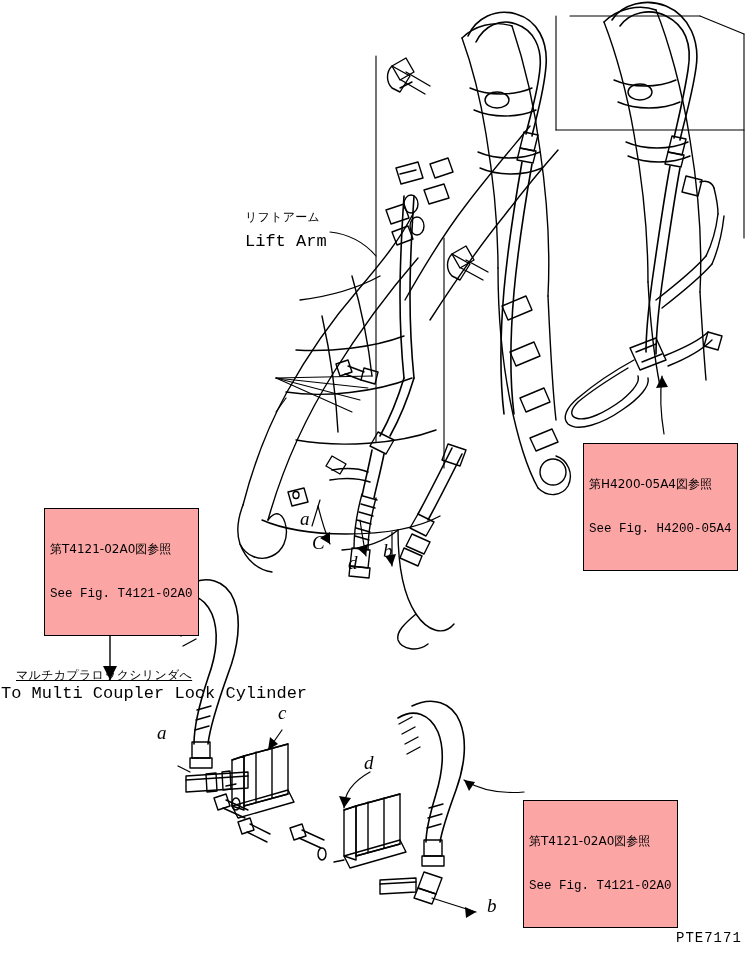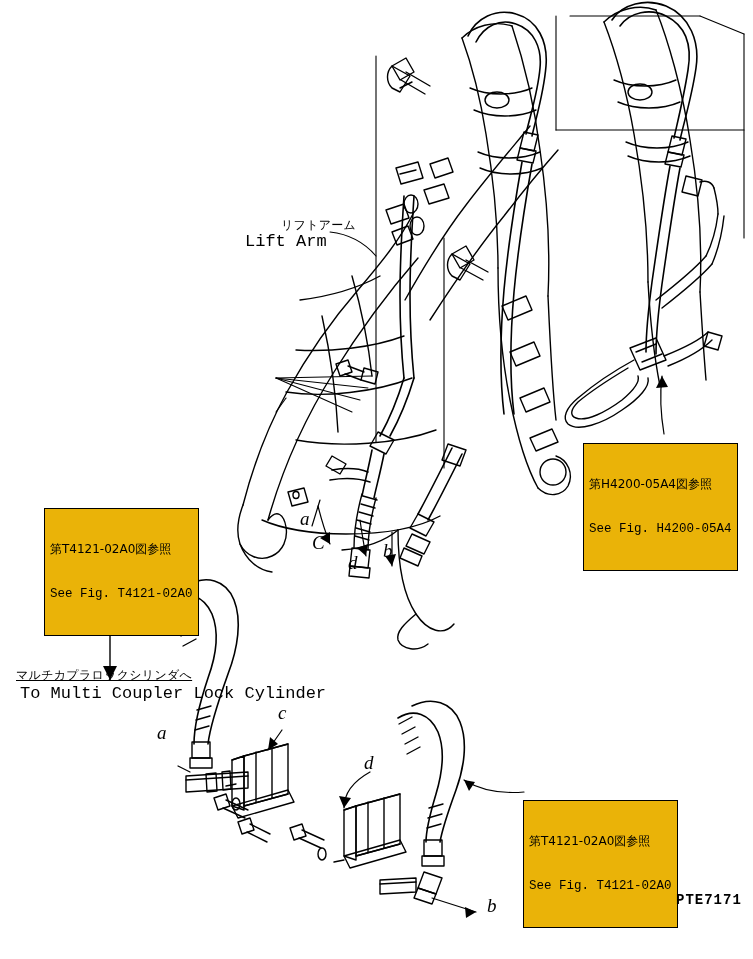--- a/index.html
+++ b/index.html
@@ -51,21 +51,21 @@
     color: #000;
   }
   .boxnote {
     position: absolute;
     font-family: "Liberation Mono", monospace;
     font-size: 12.5px;
     line-height: 15px;
     white-space: pre;
     border: 1.2px solid #000;
     padding: 3px 5px 3px 5px;
-    background: #eab308;
+    background: #fca5a5;
   }
   .boxnote .jpline {
     font-family: "DejaVu Sans", sans-serif;
     font-size: 12px;
   }
 </style>
 </head>
 <body>
 
 <div id="page">
@@ -353,46 +353,46 @@
       <path d="M366 556 l2 -12 l-11 4 z" fill="#000" stroke="none"></path>
 
       <path d="M392 532 C 392 546, 392 556, 392 566" stroke-width="1.2"></path>
       <path d="M392 566 l4 -12 l-11 2 z" fill="#000" stroke="none"></path>
 
       <path d="M320 500 L 312 526" stroke-width="1.2"></path>
 
     </g>
   </svg>
 
-  <div class="lbl jp" style="left:245px; top:218px;margin-left:36px;">リフトアーム</div>
+  <div class="lbl jp" style="left:245px; top:210px;">リフトアーム</div>
   <div class="lbl" style="left:245px; top:234px;">Lift Arm</div>
 
   <div class="boxnote" style="left:583px; top:443px;">
     <div class="jpline">第H4200-05A4図参照</div>
     <div>See Fig. H4200-05A4</div>
   </div>
 
   <div class="boxnote" style="left:44px; top:508px;">
     <div class="jpline">第T4121-02A0図参照</div>
     <div>See Fig. T4121-02A0</div>
   </div>
 
   <div class="boxnote" style="left:523px; top:800px;">
     <div class="jpline">第T4121-02A0図参照</div>
     <div>See Fig. T4121-02A0</div>
   </div>
 
   <div class="lbl jp" style="left:16px; top:668px;text-decoration:underline;">マルチカプラロックシリンダへ</div>
-  <div class="lbl" style="left:20px; top:686px;">To Multi Coupler Lock Cylinder</div>
+  <div class="lbl" style="left:1px; top:686px;">To Multi Coupler Lock Cylinder</div>
 
   <div class="callout" style="left:300px; top:508px;">a</div>
   <div class="callout" style="left:312px; top:532px;">C</div>
   <div class="callout" style="left:348px; top:552px;">d</div>
   <div class="callout" style="left:383px; top:540px;">b</div>
 
   <div class="callout" style="left:157px; top:722px;">a</div>
   <div class="callout" style="left:278px; top:702px;">c</div>
   <div class="callout" style="left:364px; top:752px;">d</div>
   <div class="callout" style="left:487px; top:895px;">b</div>
 
-  <div class="partno" style="left:676px; top:892px;font-weight:bold;">PTE7171</div>
+  <div class="partno" style="left:676px; top:930px;">PTE7171</div>
 
 </div>
 
 </body></html>

